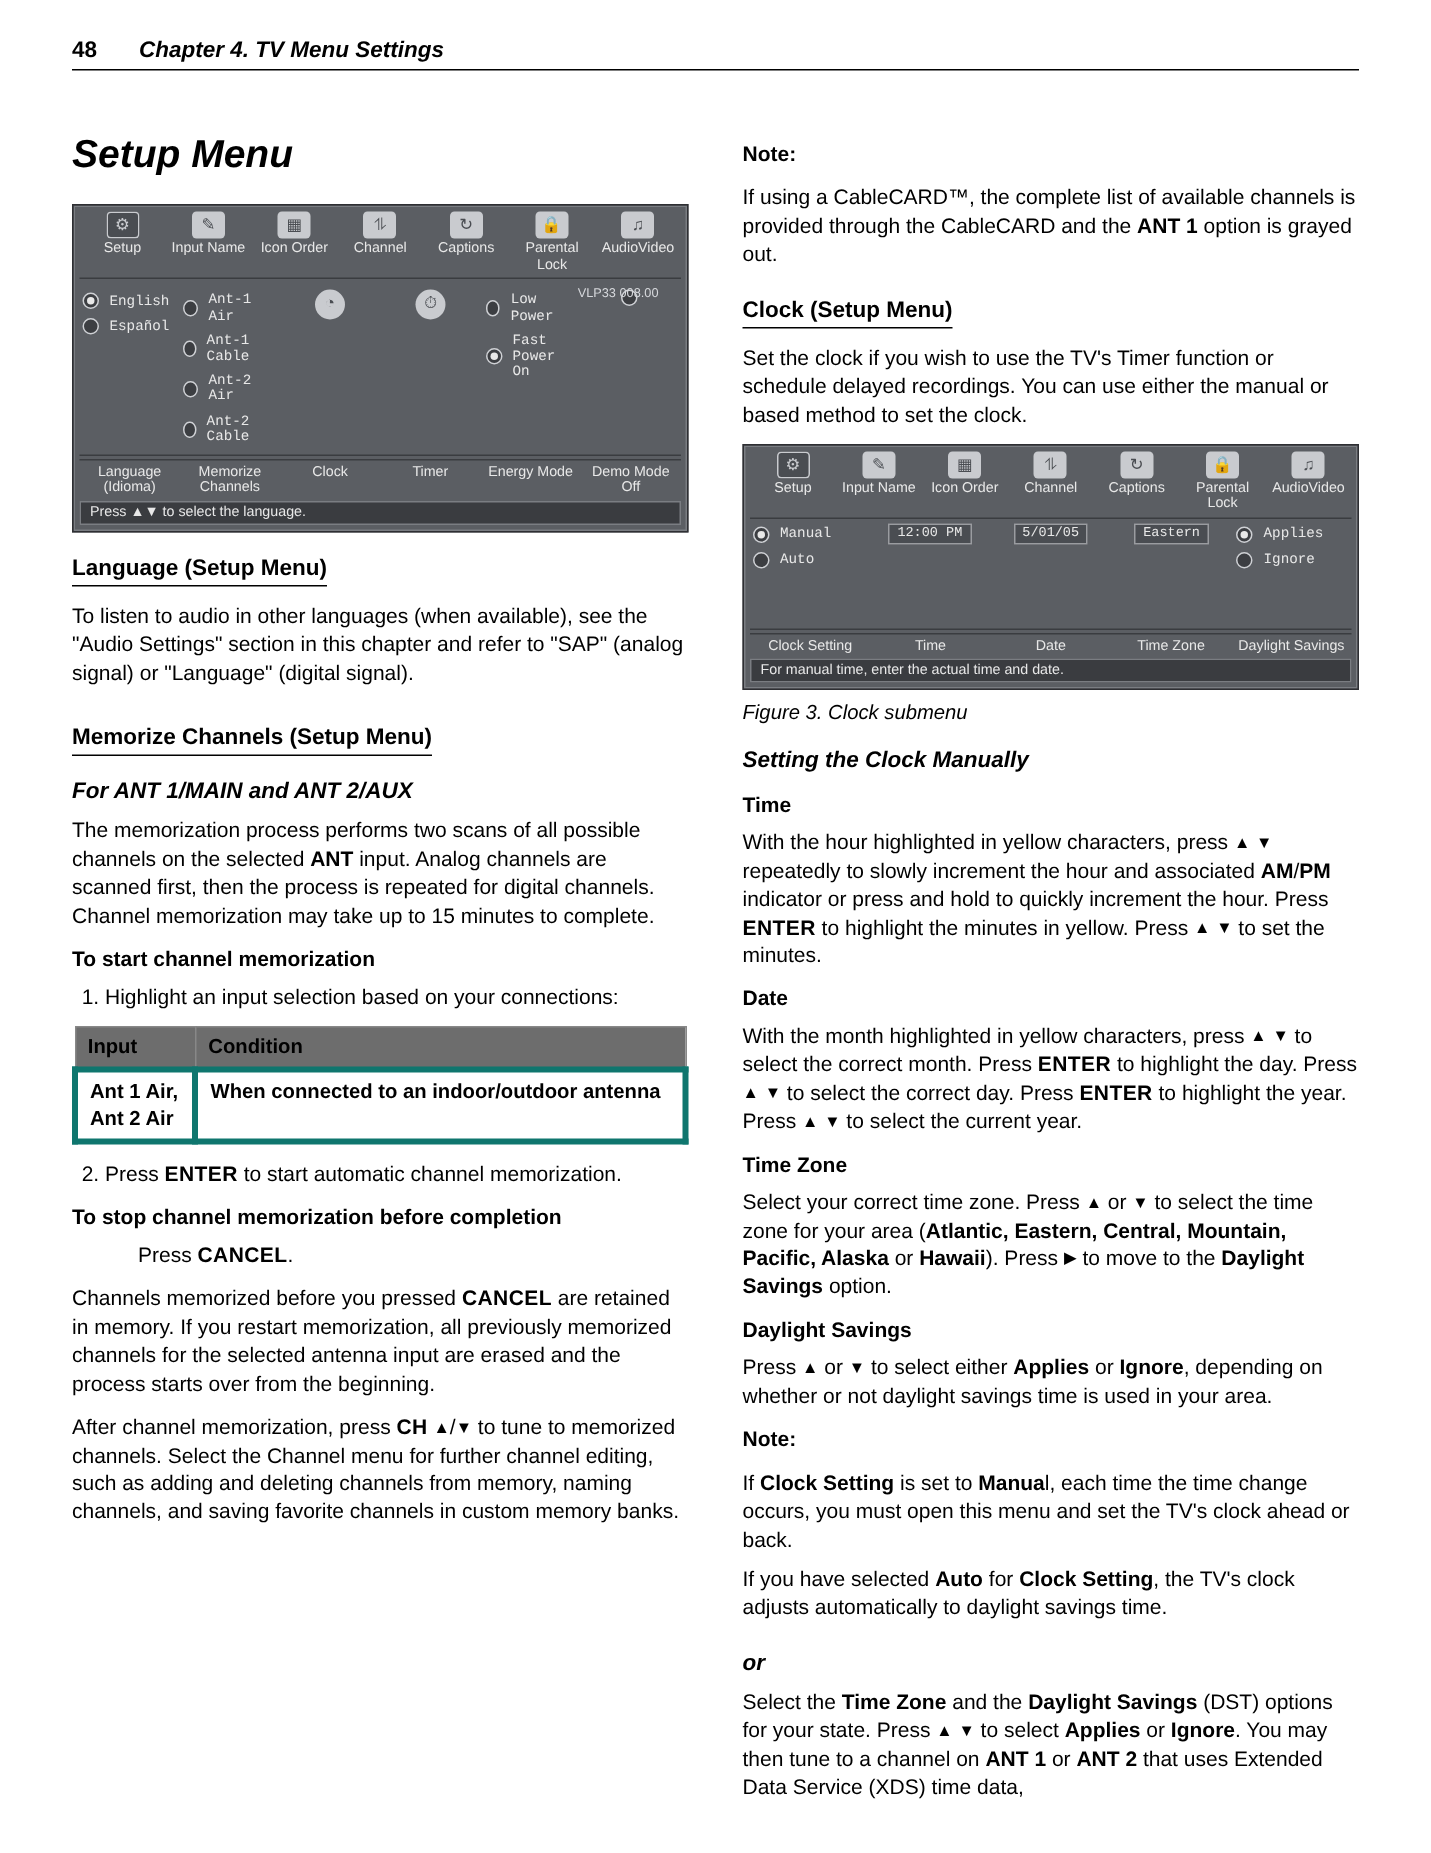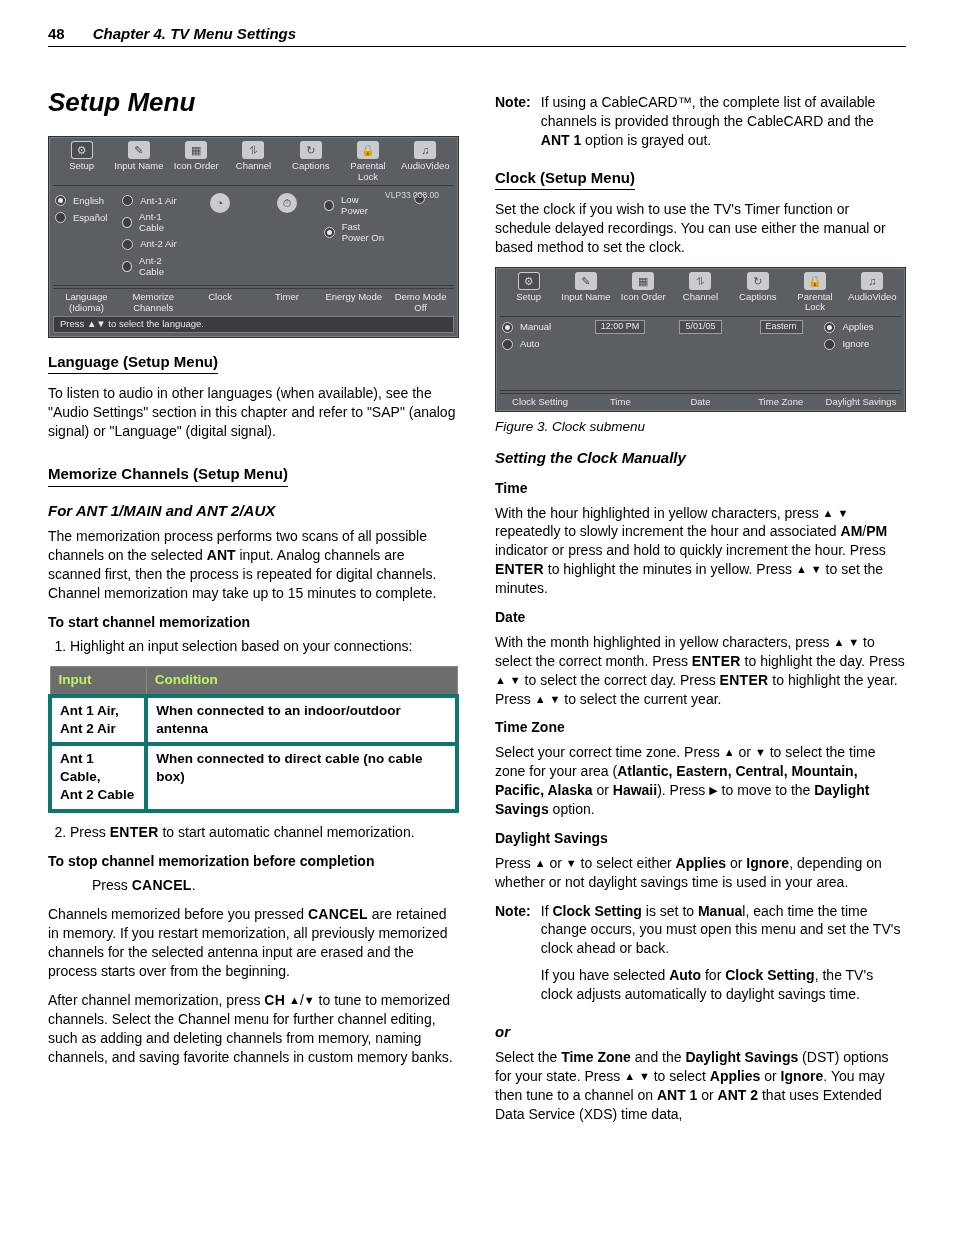--- a/index.html
+++ b/index.html
@@ -77,33 +77,33 @@
   ol.steps li { margin-bottom: 6px; }
   .indent { margin-left: 44px; }
   table.inputtbl {
     border-collapse: collapse;
     width: 100%;
     margin: 6px 0 10px 0;
     font-size: 13.5px;
   }
   table.inputtbl th {
     background: #6d6d6d;
-    color: #bef264;
+    color: #000000;
     text-align: left;
     padding: 4px 8px;
     border: 1px solid #888;
     font-weight: bold;
   }
   table.inputtbl td {
     border: 4px solid #0f766e;
     padding: 4px 8px;
     vertical-align: top;
     font-weight: bold;
   }
-  .note { display: flex; gap: 10px; margin: 8px 0 10px 0; }
+  .note { display: flex; gap: 10px; margin: 8px 0 10px 0; flex-direction: column; }
   .note .label { font-weight: bold; white-space: nowrap; }
   .note .body p { margin: 0 0 8px 0; }
   .tri { font-size: 11px; vertical-align: 1px; }
   .b { font-weight: bold; }
 
   
   .ui {
     background: #5b5e63;
     border: 1px solid #2e2f33;
     color: #e8e8e8;
@@ -159,21 +159,21 @@
     width:20px;height:20px;border-radius:50%;
     background:#c9cbcf; margin:0 auto 2px;
     display:flex;align-items:center;justify-content:center;
     color:#4a4d52; font-size:11px;
   }
   .valbox{
     display:inline-block; border:1px solid #9a9ca0;
     background:#4a4d52; padding:1px 5px; margin:0 2px;
     font-size:9px;
   }
-  .ui-flex{display:flex; gap:6px;}
+  .ui-flex{display:flex; gap:6px;font-family:Liberation Mono, monospace;}
   .ui-colv{flex:1;}
   .stack{display:flex; flex-direction:column; gap:2px; align-items:flex-start;}
 </style>
 </head>
 <body>
 
 <div class="header">
   <span class="page-num">48</span>
   <span class="chapter">Chapter 4. TV Menu Settings</span>
 </div>
@@ -308,25 +308,20 @@
         <th>Input</th>
         <th>Condition</th>
       </tr>
         </thead>
       <tbody>
         <tr>
           <td style="white-space:pre-line;">Ant 1 Air,
 Ant 2 Air</td>
           <td>When connected to an indoor/outdoor antenna</td>
         </tr>
-        <tr>
-          <td style="white-space:pre-line;">Ant 1 Cable,
-Ant 2 Cable</td>
-          <td>When connected to direct cable (no cable box)</td>
-        </tr>
       </tbody>
     </table>
 
     <ol class="steps" start="2">
       <li>
         <span>Press </span><span class="b caps">ENTER</span><span> to start automatic channel memorization.</span>
       </li>
     </ol>
 
     <h4 class="runin">To stop channel memorization before completion</h4>
@@ -424,20 +419,21 @@
         <div class="ui-col">
             <div>Date</div>
           </div>
         <div class="ui-col">
             <div>Time Zone</div>
           </div>
         <div class="ui-col">
             <div>Daylight Savings</div>
           </div>
       </div>
+      <div class="ui-hint">For manual time, enter the actual time and date.</div>
     </div>
     <p class="figcap">Figure 3. Clock submenu</p>
 
     <h3 class="sub">Setting the Clock Manually</h3>
 
     <h4 class="runin">Time</h4>
     <p>
       <span>With the hour highlighted in yellow characters, press </span><span class="tri">▲</span> <span class="tri">▼</span><span> repeatedly to slowly increment the hour and associated </span><span class="b">AM</span><span>/</span><span class="b">PM</span><span> indicator or press and hold to quickly increment the hour.  Press </span><span class="b caps">ENTER</span><span> to highlight the minutes in yellow. Press </span><span class="tri">▲</span> <span class="tri">▼</span><span> to set the minutes.</span>
     </p>
 

